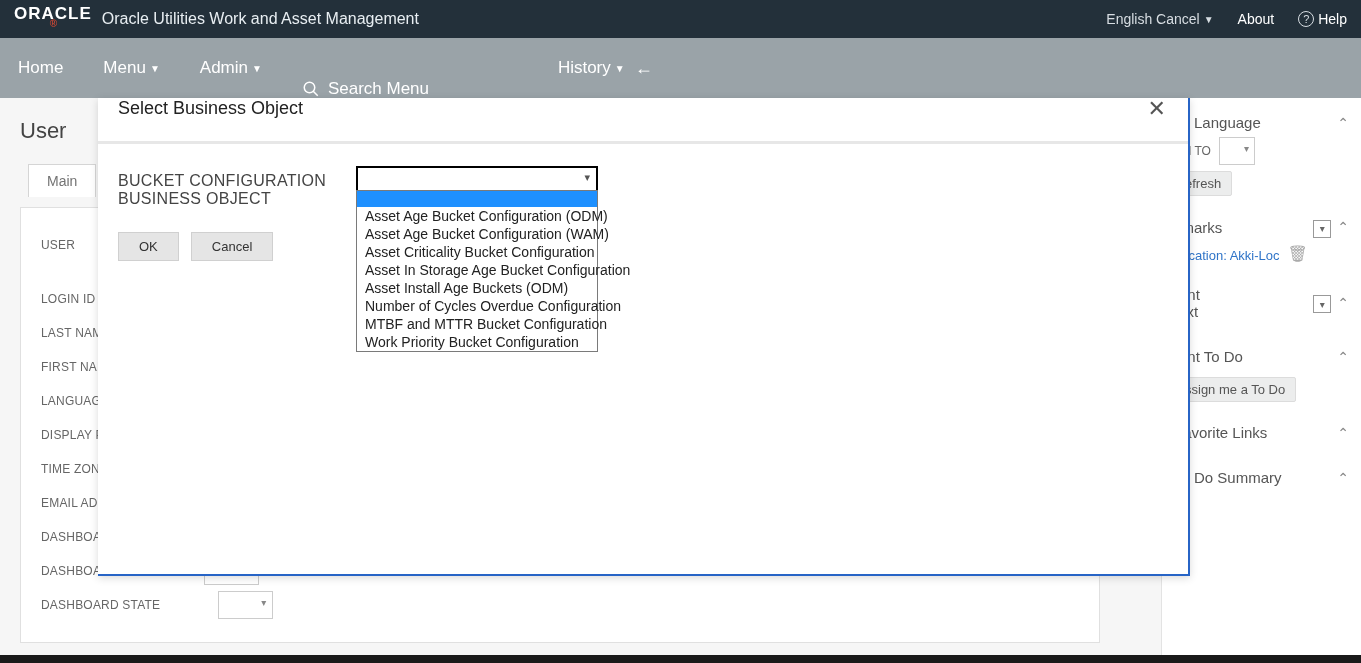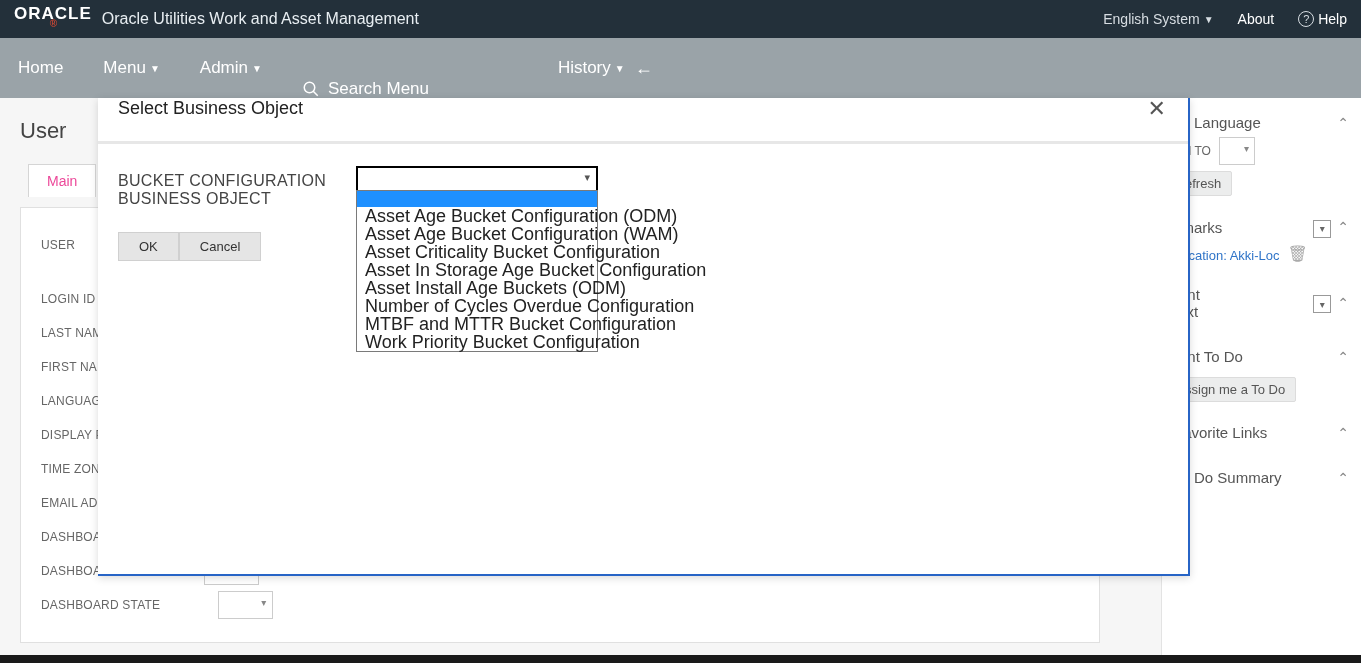--- a/index.html
+++ b/index.html
@@ -39,21 +39,21 @@
 
   
   .content-area {
     position: relative;
     height: 565px;
     background: #f6f6f6;
     display: flex;
   }
   .left-area { flex: 1; position: relative; padding: 20px 0 0 20px;}
   .page-title { font-size: 22px; color: #444; font-weight: 400; margin-bottom: 20px;}
-  .tab { display:inline-block; background:#fff; border:1px solid #d5d5d5; border-bottom:none; padding:8px 18px; font-size:14px; color:#ec4899; margin-left:8px;}
+  .tab { display:inline-block; background:#fff; border:1px solid #d5d5d5; border-bottom:none; padding:8px 18px; font-size:14px; color:#737373; margin-left:8px;}
 
   .form-panel {
     margin: 10px 0 0 0;
     background:#fff;
     border:1px solid #e0e0e0;
     width: 1080px;
     padding: 20px;
   }
   .form-row { height:34px; display:flex; align-items:center;}
   .form-label { font-size:12px; color:#666; letter-spacing:0.2px;}
@@ -115,40 +115,40 @@
   }
   .combo::after { content:"▾"; position:absolute; right:6px; top:3px; font-size:11px; color:#555;}
   .dropdown {
     position:absolute;
     left: 0; top: 24px;
     width: 242px;
     border:1px solid #7a7a7a;
     background:#fff;
     z-index: 10;
   }
-  .dd-item { font-size: 18px; color:#222; padding: 1px 8px; line-height:16px; white-space:nowrap; cursor:pointer;}
+  .dd-item { font-size: 14px; color:#222; padding: 1px 8px; line-height:16px; white-space:nowrap; cursor:pointer;}
   .dd-item.selected { background:#1e90ff; color:#fff; height:16px;}
-  .btn-row { margin-top: 24px; display:flex; }
+  .btn-row { margin-top: 24px; display:flex; gap:12px;}
   .btn { background:#e5e5e5; border:1px solid #d0d0d0; padding: 6px 20px; font-size:13px; color:#333; cursor:pointer;}
   
   .help-icon { width:16px;height:16px; border:1.5px solid #d7dde2; border-radius:50%; display:inline-flex; align-items:center; justify-content:center; font-size:11px; margin-right:4px; color:#d7dde2;}
   .back-arrow { margin-left:10px; font-size:18px;}
 </style>
 </head>
 <body>
 
 <div class="top-banner">
   <span class="oracle-logo">
     <span>ORACLE</span>
       <span style="color:#c74634; font-size:10px; position:relative; top:-6px; left:1px;">®</span>
   </span>
   <span class="top-title">Oracle Utilities Work and Asset Management</span>
   <span class="top-spacer"></span>
   <span class="top-link">
-    <span>English System</span>
+    <span>English Cancel</span>
     <span class="chev-down">▼</span>
   </span>
   <span class="top-link white">About</span>
   <span class="top-link white">
     <span class="help-icon">?</span>
     <span>Help</span>
   </span>
 </div>
 
 <div class="menu-bar">

